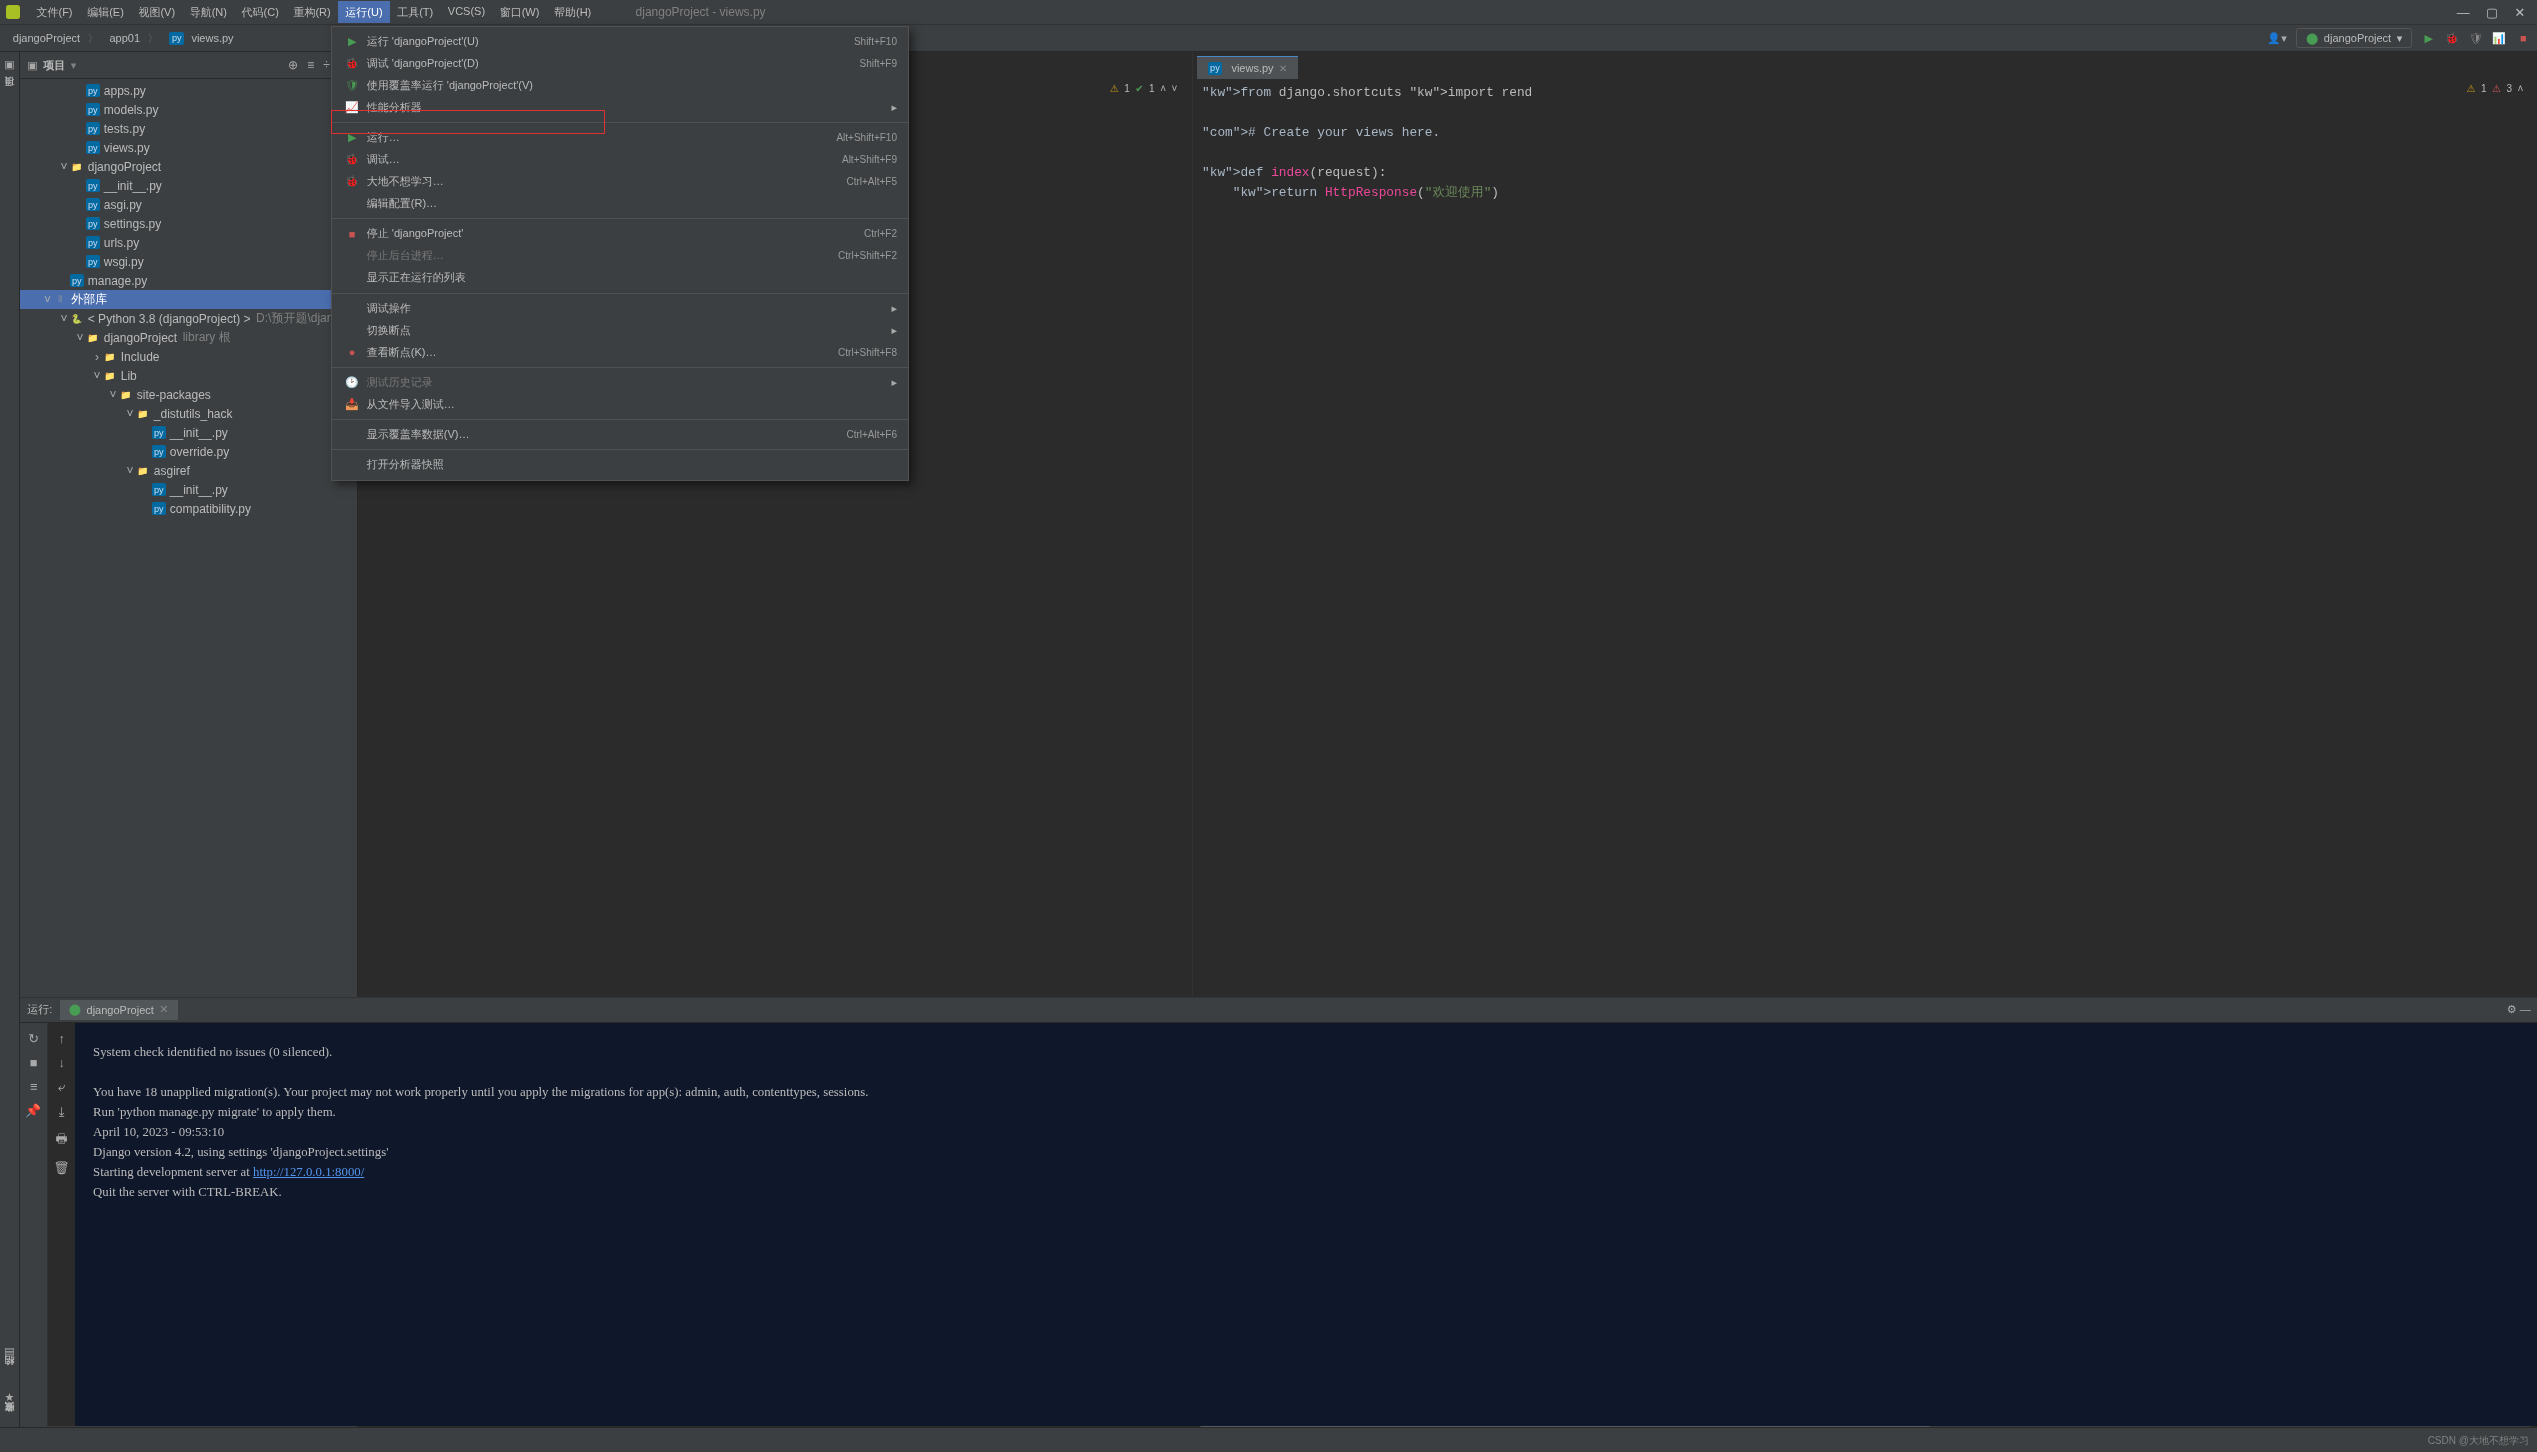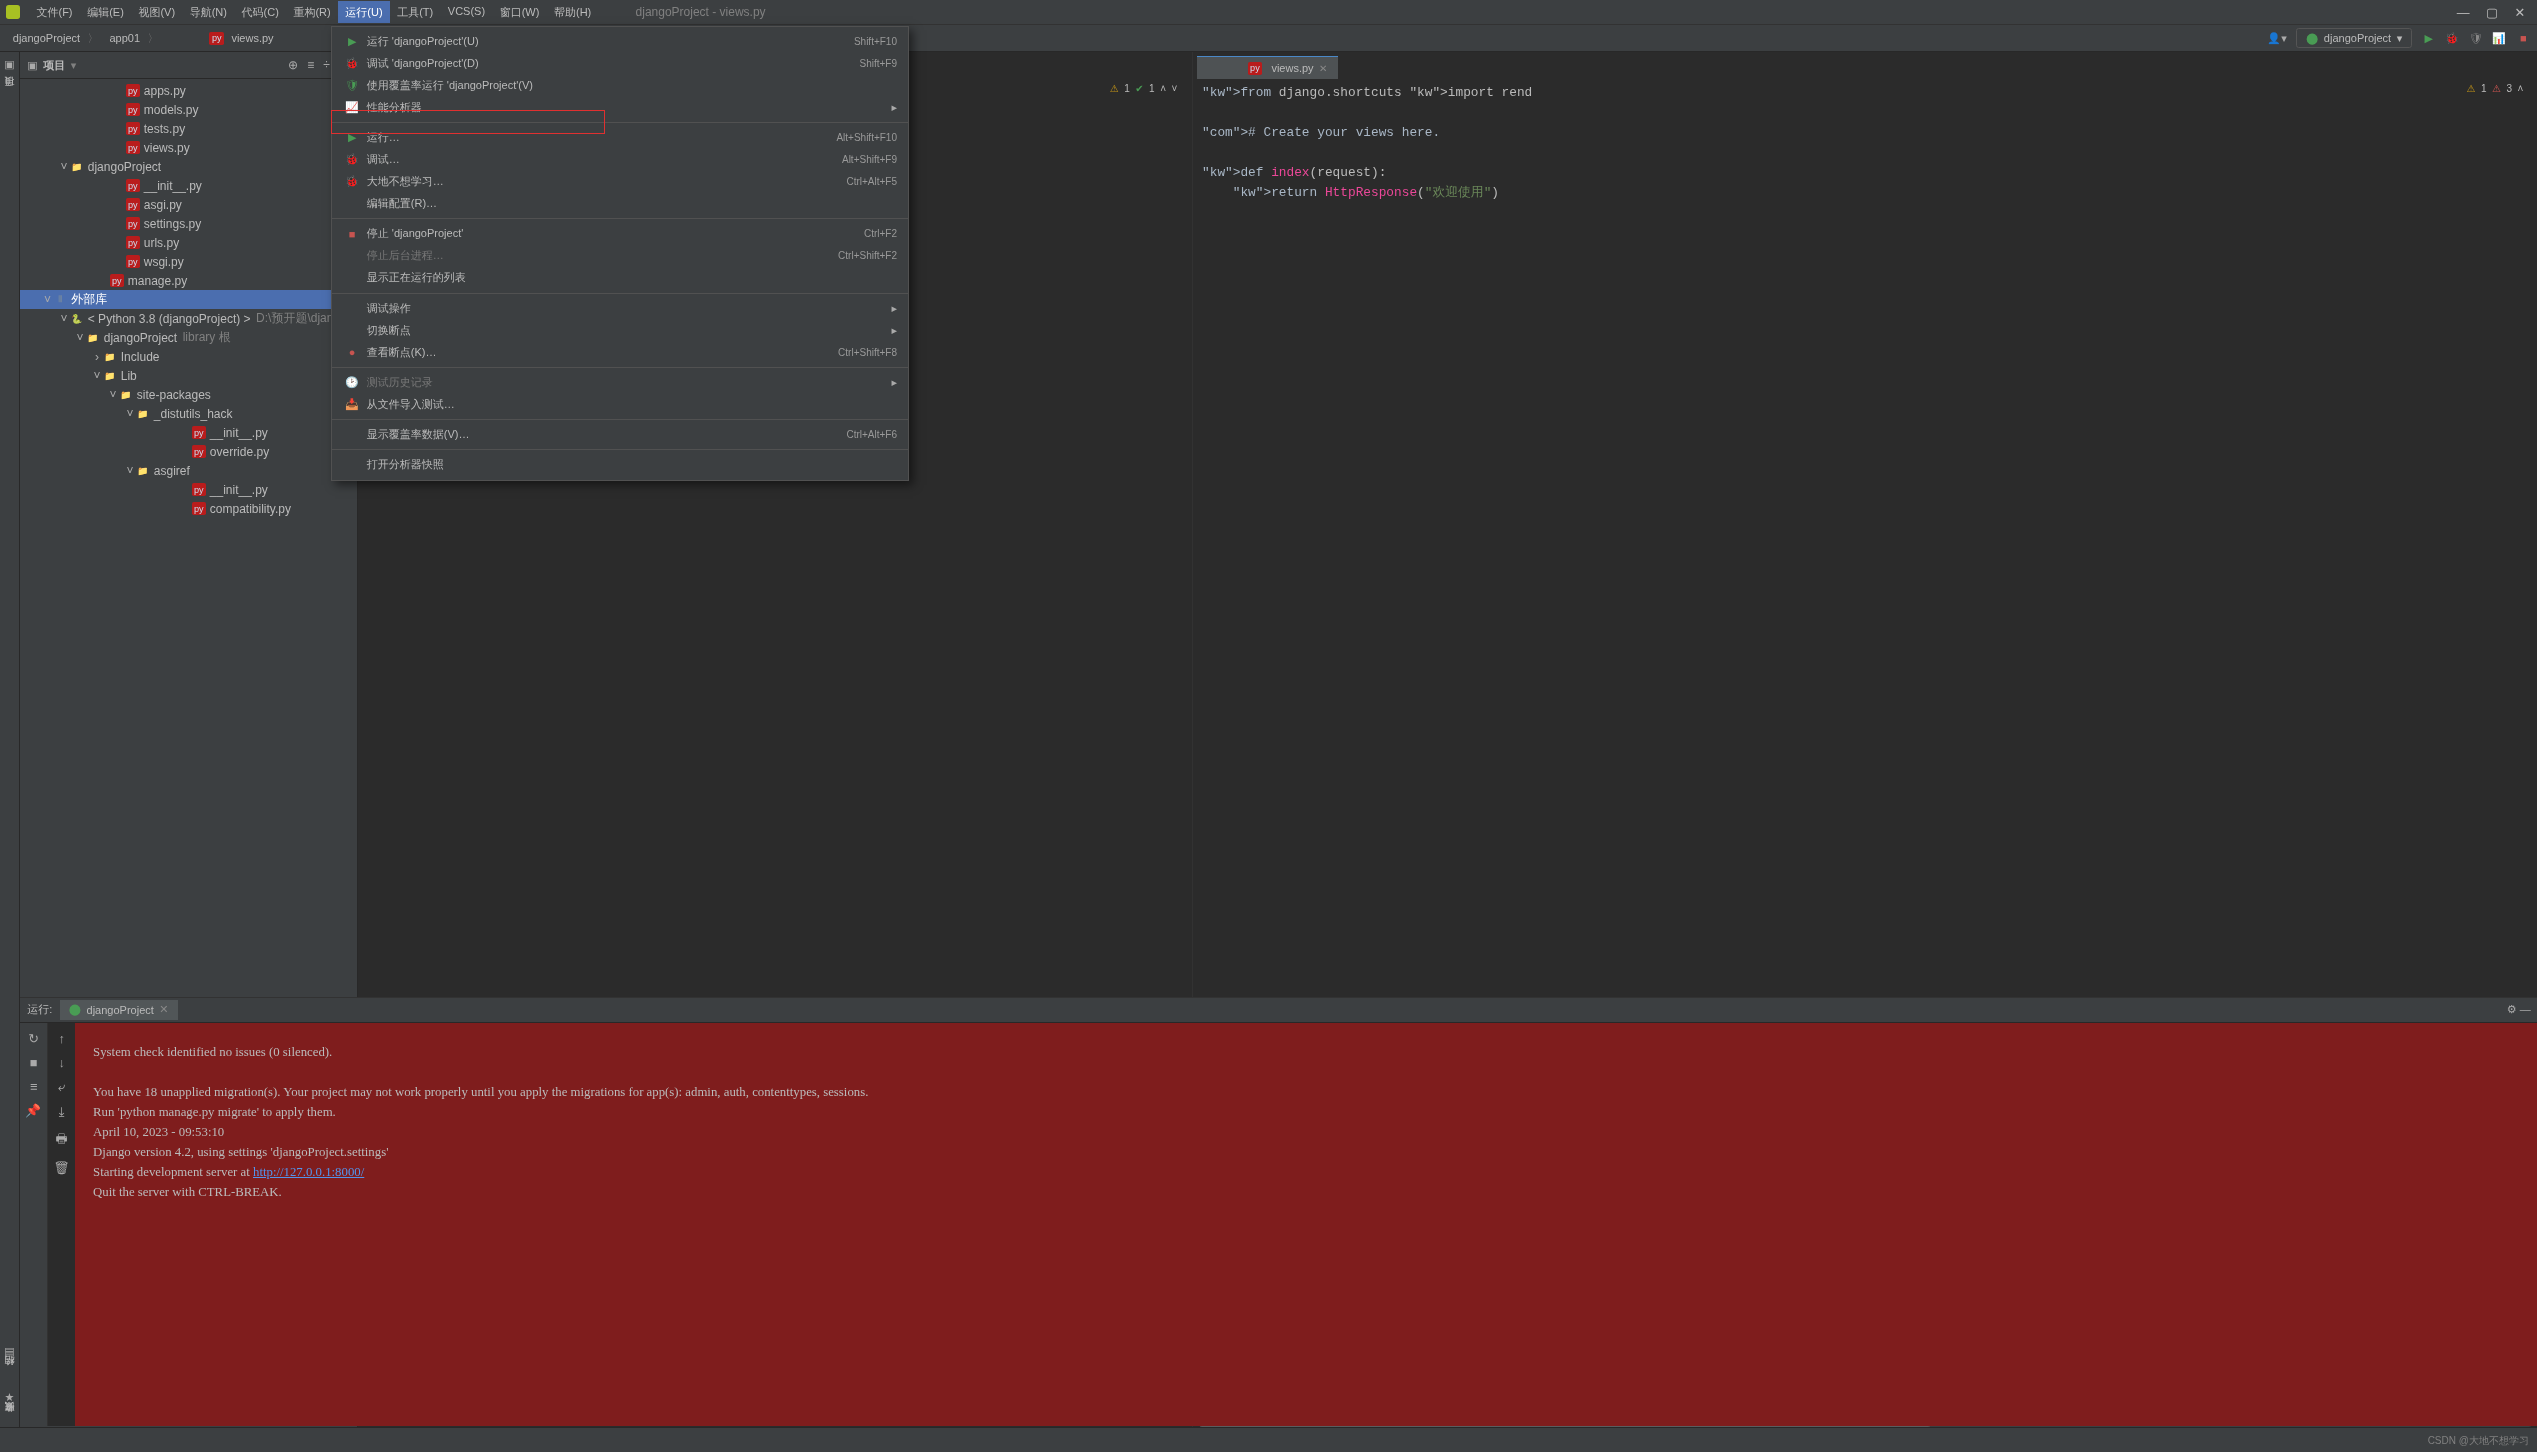--- a/index.html
+++ b/index.html
@@ -27,21 +27,21 @@
 .proj-header { height: 27.4px; display: flex; align-items: center; padding: 0 7.3px; border-bottom: 0.9px solid #282828; }
 .proj-header .title { font-weight: 600; margin-right: 5.5px; }
 .proj-header .dd { color: #808080; }
 .proj-header .right-icons { margin-left: auto; display: flex; gap: 9.1px; color: #aaa; font-size: 12px; }
 .tree { flex: 1; overflow: auto; font-size: 12px; padding-top: 1.8px; }
 .tree-row { display: flex; align-items: center; height: 19px; padding-left: 5.5px; cursor: pointer; white-space: nowrap; }
 .tree-row.selected { background: #4b6eaf; color: #fff; }
 .tree-row .indent { display: inline-block; }
 .tree-row .chev { width: 11px; display: inline-block; color: #aaa; text-align: center; }
 .file-icon { width: 14.6px; height: 12.8px; display: inline-flex; align-items: center; justify-content: center; margin-right: 3.7px; font-size: 9.1px; border-radius: 1.8px; }
-.py-icon { background: #b91c1c; color: #cde; margin-left: 40px; }
+.py-icon { background: #0369a1; color: #cde; }
 .dir-icon { color: #c09553; }
 .lib-icon { color: #87939a; }
 .tree-row .grey { color: #808080; margin-left: 5.5px; }
 
 .editor-area { flex: 1; background: #2b2b2b; display: flex; flex-direction: column; position: relative; }
 .editor-tabs { height: 27.4px; display: flex; align-items: flex-end; padding-left: 3.7px; }
 .editor-tab { background: #3c3f41; padding: 4.6px 11px; font-size: 11px; display: flex; align-items: center; gap: 5.5px; border-top: 1.8px solid transparent; }
 .editor-tab.active { background: #4e5254; border-top-color: #4a88c7; }
 .editor-tab .close { color: #888; font-size: 10px; }
 .split-editors { flex: 1; display: flex; }
@@ -60,21 +60,21 @@
 .dropdown-menu { position: absolute; top: 25.6px; left: 331px; width: 578px; background: #3c3f41; border: 0.9px solid #515151; box-shadow: 3.7px 3.7px 9.1px rgba(0,0,0,0.5); z-index: 1000; padding: 3.7px 0; }
 .dd-item { height: 22px; display: flex; align-items: center; padding: 0 11px; cursor: pointer; }
 .dd-item.disabled { color: #777; }
 .dd-item .dd-icon { width: 18.3px; display: inline-flex; justify-content: center; margin-right: 5.5px; }
 .dd-item .label { flex: 1; }
 .dd-item .shortcut { color: #999; font-size: 10px; }
 .dd-item .submenu-arrow { color: #aaa; }
 .dd-sep { height: 0.9px; background: #515151; margin: 3.7px 0; }
 .dd-highlight { position: absolute; top: 110px; left: 331px; width: 274px; height: 24px; border: 1.8px solid #e03030; z-index: 1001; pointer-events: none; }
 
-.run-panel { position: absolute; left: 20px; right: 0; bottom: 27.4px; height: 429px; background: #7f1d1d; border-top: 0.9px solid #323232; display: flex; flex-direction: column; }
+.run-panel { position: absolute; left: 20px; right: 0; bottom: 27.4px; height: 429px; background: #0f172a; border-top: 0.9px solid #323232; display: flex; flex-direction: column; }
 .run-header { height: 25.6px; background: #3c3f41; display: flex; align-items: center; padding: 0 7.3px; border-bottom: 0.9px solid #282828; }
 .run-header .label { color: #bbb; }
 .run-tab { background: #515658; padding: 3.7px 9.1px; margin-left: 7.3px; display: flex; gap: 5.5px; align-items: center; }
 .run-header .gear { margin-left: auto; color: #aaa; }
 .run-body { flex: 1; display: flex; }
 .run-side { width: 27.4px; background: #3c3f41; display: flex; flex-direction: column; align-items: center; gap: 9.1px; padding-top: 7.3px; }
 .run-side2 { width: 27.4px; background: #2b2b2b; display: flex; flex-direction: column; align-items: center; gap: 9.1px; padding-top: 7.3px; border-left: 0.9px solid #323232; }
 .run-side span, .run-side2 span { font-size: 12.8px; color: #aaa; }
 .console { flex: 1; padding: 18.3px 18.3px; font-family: Liberation Serif, serif; font-size: 12.8px; line-height: 20px; white-space: pre-wrap; color: #bbb; overflow: auto; }
 .console a { color: #5394ec; text-decoration: underline; }

